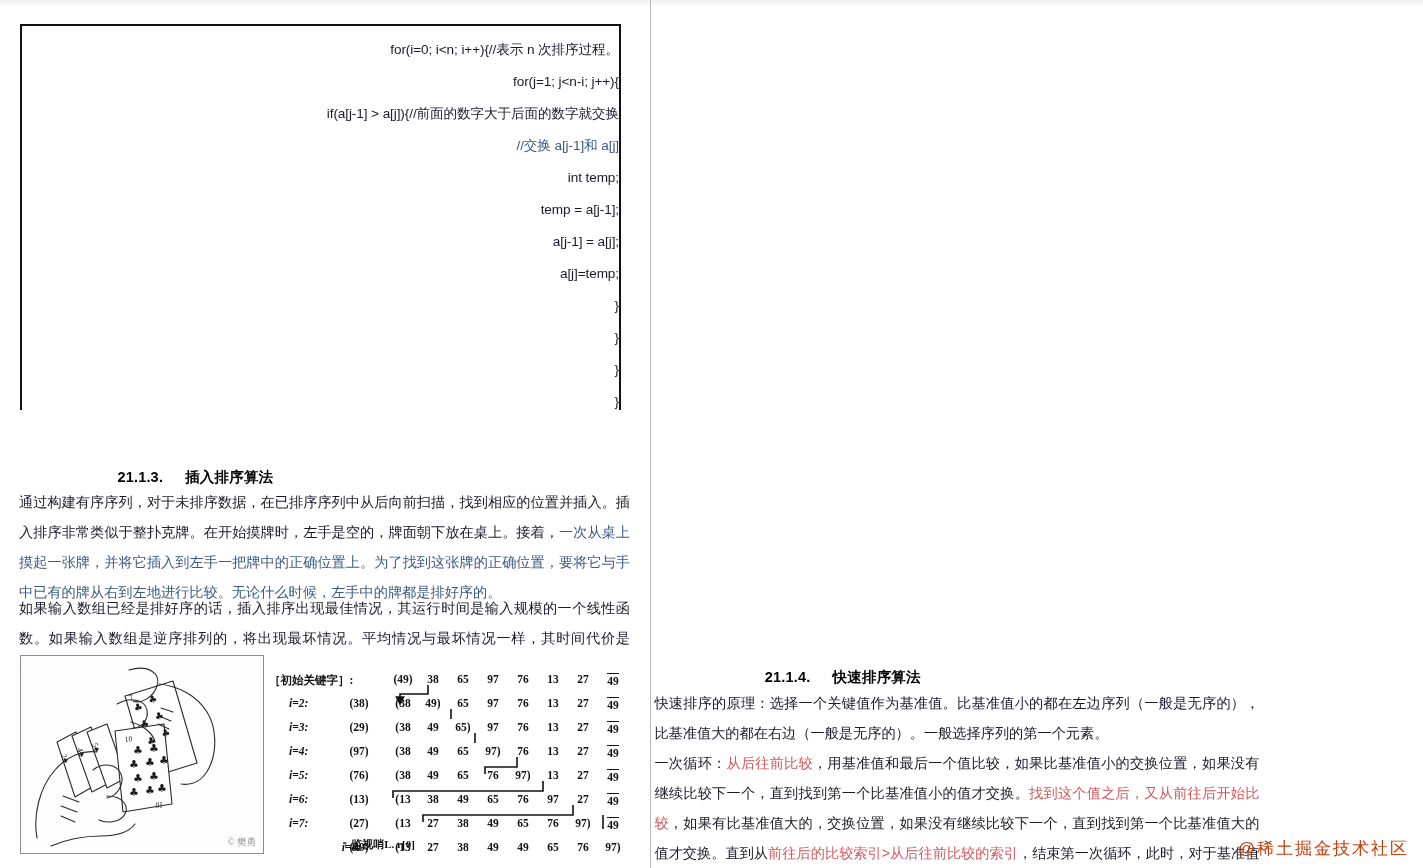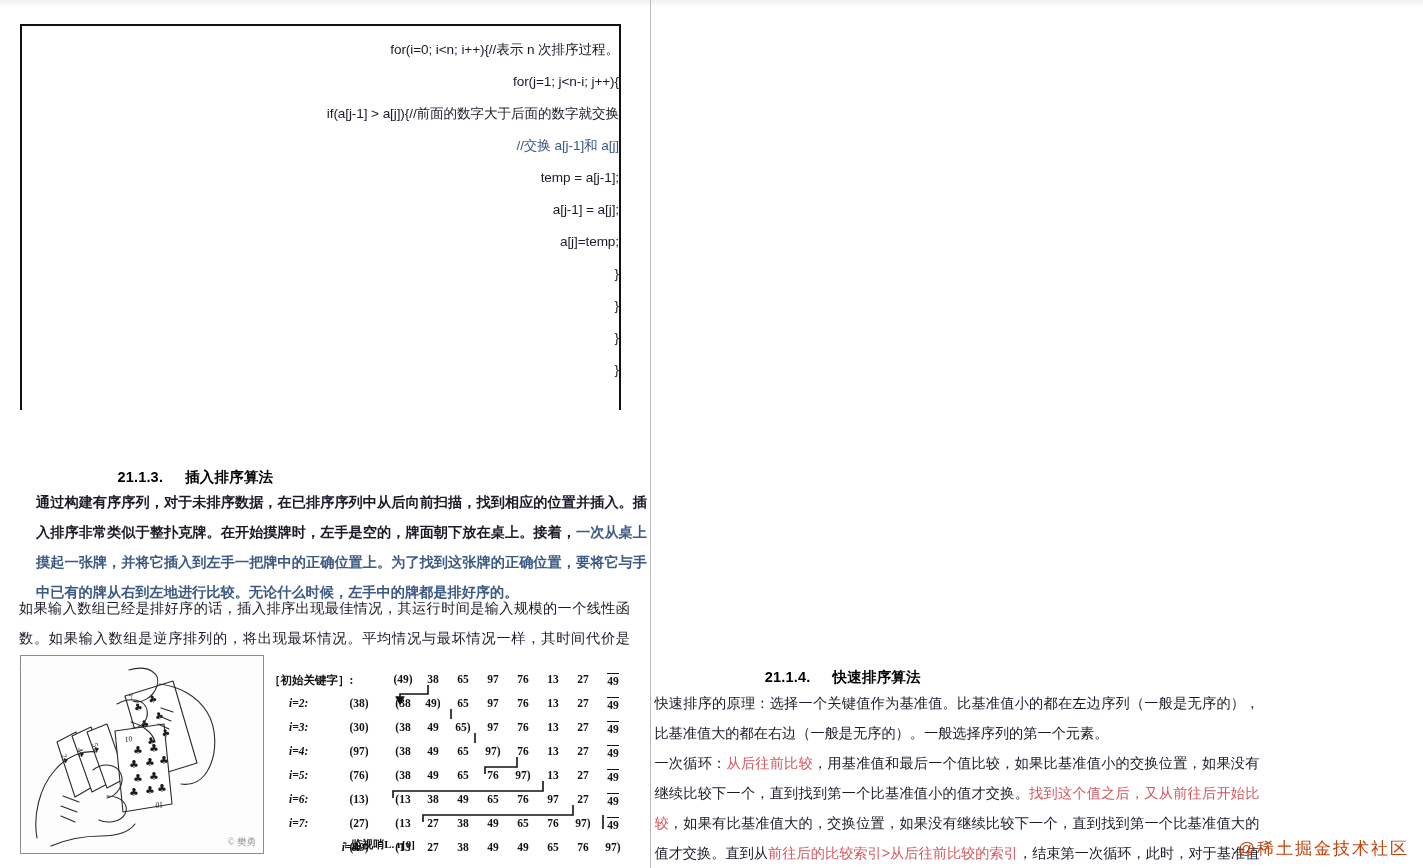--- a/index.html
+++ b/index.html
@@ -183,35 +183,36 @@
 
   <div class="page page-left">
     <div class="top-shade"></div>
 
     <div class="code-box open-bottom" id="left-code">
       <div id="left-code-lines">
           <div class="code-line">    for(i=0; i&lt;n; i++){//表示 n 次排序过程。</div>
           <div class="code-line">        for(j=1; j&lt;n-i; j++){</div>
           <div class="code-line">            if(a[j-1] &gt; a[j]){//前面的数字大于后面的数字就交换</div>
           <div class="code-line cmt-blue">                //交换 a[j-1]和 a[j]</div>
+          <div class="code-line">                int temp;</div>
           <div class="code-line">                temp = a[j-1];</div>
           <div class="code-line">                a[j-1] = a[j];</div>
           <div class="code-line">                a[j]=temp;</div>
           <div class="code-line">            }</div>
           <div class="code-line">        }</div>
           <div class="code-line">    }</div>
           <div class="code-line">}</div>
         </div>
     </div>
 
     <div class="heading" style="left:92px; top:452px;">
       <span class="num">21.1.3.</span><span>插入排序算法</span>
     </div>
 
-    <div class="para" id="left-para1" style="left:36px; top:487px; width:611px;font-weight:bold;"><span>通过构建有序序列，对于未排序数据，在已排序序列中从后向前扫描，找到相应的位置并插入。插入排序非常类似于整扑克牌。在开始摸牌时，左手是空的，牌面朝下放在桌上。接着，</span><span class="blue">一次从桌上摸起一张牌，并将它插入到左手一把牌中的正确位置上。为了找到这张牌的正确位置，要将它与手中已有的牌从右到左地进行比较。无论什么时候，左手中的牌都是排好序的。</span></div>
+    <div class="para" id="left-para1" style="left:19px; top:487px; width:611px;"><span>通过构建有序序列，对于未排序数据，在已排序序列中从后向前扫描，找到相应的位置并插入。插入排序非常类似于整扑克牌。在开始摸牌时，左手是空的，牌面朝下放在桌上。接着，</span><span class="blue">一次从桌上摸起一张牌，并将它插入到左手一把牌中的正确位置上。为了找到这张牌的正确位置，要将它与手中已有的牌从右到左地进行比较。无论什么时候，左手中的牌都是排好序的。</span></div>
 
     <div class="para" id="left-para2" style="left:19px; top:593px; width:611px;"><span>如果输入数组已经是排好序的话，插入排序出现最佳情况，其运行时间是输入规模的一个线性函数。如果输入数组是逆序排列的，将出现最坏情况。平均情况与最坏情况一样，其时间代价是(n2)。</span></div>
 
     <div class="fig" id="fig-cards">
       <svg width="242" height="197" viewBox="0 0 242 197">
         <g fill="#ffffff" stroke="#2a2a2a" stroke-width="1.1" stroke-linejoin="round" stroke-linecap="round">
 
           <path d="M36 86 L55 76 L73 130 L54 141 Z"></path>
           <path d="M51 80 L70 71 L90 126 L71 136 Z"></path>
           <path d="M66 76 L86 68 L105 122 L86 132 Z"></path>
@@ -296,21 +297,21 @@
             <div class="trace-cell" style="left: 150px; width: 36px;">49)</div>
             <div class="trace-cell" style="left: 180px; width: 36px;">65</div>
             <div class="trace-cell" style="left: 210px; width: 36px;">97</div>
             <div class="trace-cell" style="left: 240px; width: 36px;">76</div>
             <div class="trace-cell" style="left: 270px; width: 36px;">13</div>
             <div class="trace-cell" style="left: 300px; width: 36px;">27</div>
             <div class="trace-cell" style="left: 330px; width: 36px;"><span class="ovr">49</span></div>
           </div>
           <div class="trace-row" style="top: 66px;">
             <div class="trace-label" style="left: 24px;">i=3:</div>
-            <div class="trace-key" style="left: 74px;">(30)</div>
+            <div class="trace-key" style="left: 74px;">(29)</div>
             <div class="trace-cell" style="left: 120px; width: 36px;">(38</div>
             <div class="trace-cell" style="left: 150px; width: 36px;">49</div>
             <div class="trace-cell" style="left: 180px; width: 36px;">65)</div>
             <div class="trace-cell" style="left: 210px; width: 36px;">97</div>
             <div class="trace-cell" style="left: 240px; width: 36px;">76</div>
             <div class="trace-cell" style="left: 270px; width: 36px;">13</div>
             <div class="trace-cell" style="left: 300px; width: 36px;">27</div>
             <div class="trace-cell" style="left: 330px; width: 36px;"><span class="ovr">49</span></div>
           </div>
           <div class="trace-row" style="top: 90px; padding-left: 48px;">

